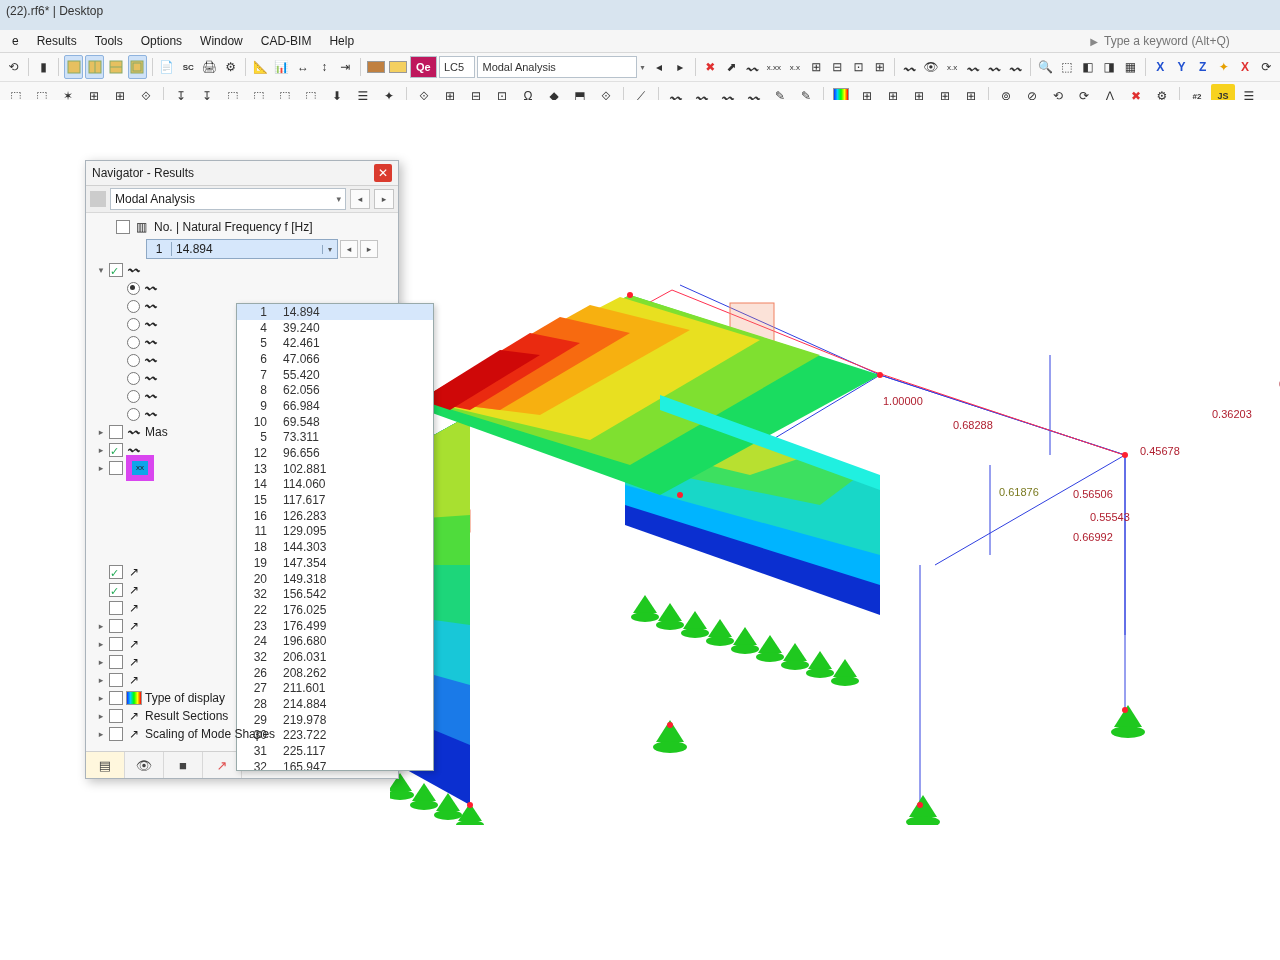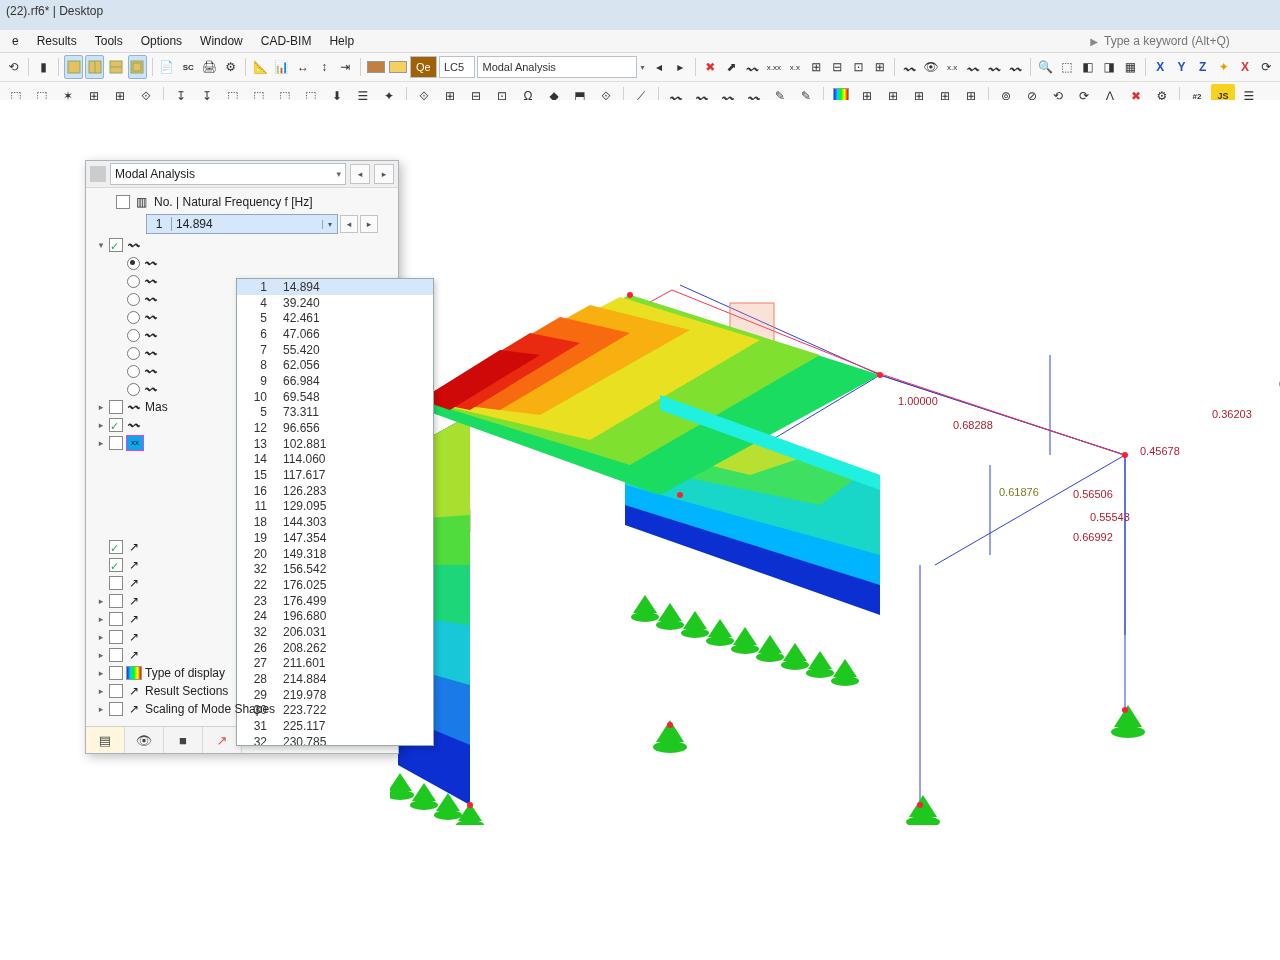--- a/index.html
+++ b/index.html
@@ -124,21 +124,21 @@
   <div class="tbtn">↔</div>
   <div class="tbtn">↕</div>
   <div class="tbtn">⇥</div>
   <div class="tsep"></div>
   <div class="tbtn">
       <span class="sw" style="background:#c08040"></span>
     </div>
   <div class="tbtn">
       <span class="sw" style="background:#f4d060"></span>
     </div>
-  <div class="tbox" style="background:#a16207;color:#fff;font-weight:normal;width:22px;justify-content:center">Qe</div>
+  <div class="tbox" style="background:#be185d;color:#fff;font-weight:bold;width:22px;justify-content:center">Qe</div>
   <div class="tbox" style="width:34px">LC5</div>
   <div class="tdrop">
     <div class="tbox" style="width:150px">Modal Analysis</div>
     <span class="arrow">▾</span>
   </div>
   <div class="tbtn">◂</div>
   <div class="tbtn">▸</div>
   <div class="tsep"></div>
   <div class="tbtn" style="color:#e03030">✖</div>
   <div class="tbtn">⬈</div>
@@ -359,34 +359,39 @@
         <circle cx="20" cy="200" r="3"></circle>
           <circle cx="290" cy="290" r="3"></circle>
           <circle cx="80" cy="600" r="3"></circle>
         <circle cx="735" cy="505" r="3"></circle>
           <circle cx="530" cy="600" r="3"></circle>
           <circle cx="280" cy="520" r="3"></circle>
       </g>
     </svg>
     
     <div id="annots">
-        <span class="annot " style="left: 493px; top: 190px; margin-left: 15px;">1.00000</span>
+        <span class="annot " style="left: 493px; top: 190px;">1.00000</span>
         <span class="annot " style="left: 563px; top: 214px;">0.68288</span>
         <span class="annot y" style="left: 609px; top: 281px;">0.61876</span>
         <span class="annot " style="left: 889px; top: 173px;">0.30610</span>
         <span class="annot " style="left: 822px; top: 203px;">0.36203</span>
         <span class="annot " style="left: 750px; top: 240px;">0.45678</span>
         <span class="annot " style="left: 683px; top: 283px;">0.56506</span>
         <span class="annot " style="left: 683px; top: 306px; padding-left: 17px;">0.55543</span>
         <span class="annot " style="left: 683px; top: 326px;">0.66992</span>
       </div>
   </div>
 </div>
 
 <div class="panel">
+  <div class="ptitle">
+    <span>Navigator - Results</span>
+    <span class="spacer"></span>
+    <span class="close">✕</span>
+  </div>
   <div class="selrow">
     <span style="width:16px;height:16px;background:#ccc;display:inline-block"></span>
     <div class="selbox">
         <span>Modal Analysis</span>
         <span style="margin-left:auto;font-size:9px;color:#666">▾</span>
       </div>
     <div class="navbtn">◂</div>
     <div class="navbtn">▸</div>
   </div>
 
@@ -470,21 +475,21 @@
           </div>
           <div class="tl">
             <span class="caret">▸</span>
             <span class="chk on"></span>
             <span class="ic">〰</span>
             <span class="lbl"></span>
           </div>
           <div class="tl">
             <span class="caret">▸</span>
             <span class="chk"></span>
-            <span class="ic" style="border:1px solid #d946ef;font-size:8px;background:#0ea5e9">xx</span>
+            <span class="ic" style="border:6px solid #d946ef;font-size:8px;background:#0ea5e9">xx</span>
             <span class="lbl"></span>
           </div>
         </div>
 
       <div class="list" id="freq-list">
           <div class="row hi">
             <span class="n">1</span>
             <span class="v">14.894</span>
           </div>
           <div class="row">
@@ -594,21 +599,21 @@
           <div class="row">
             <span class="n">30</span>
             <span class="v">223.722</span>
           </div>
           <div class="row">
             <span class="n">31</span>
             <span class="v">225.117</span>
           </div>
           <div class="row">
             <span class="n">32</span>
-            <span class="v">230.785</span>
+            <span class="v">165.947</span>
           </div>
         </div>
 
       <div class="tree" id="tree-bottom" style="position:absolute;bottom:4px;left:0;right:0">
           <div class="tl">
             <span class="caret"></span>
             <span class="chk on"></span>
             <span class="ic">↗</span>
             <span class="lbl"></span>
           </div>

